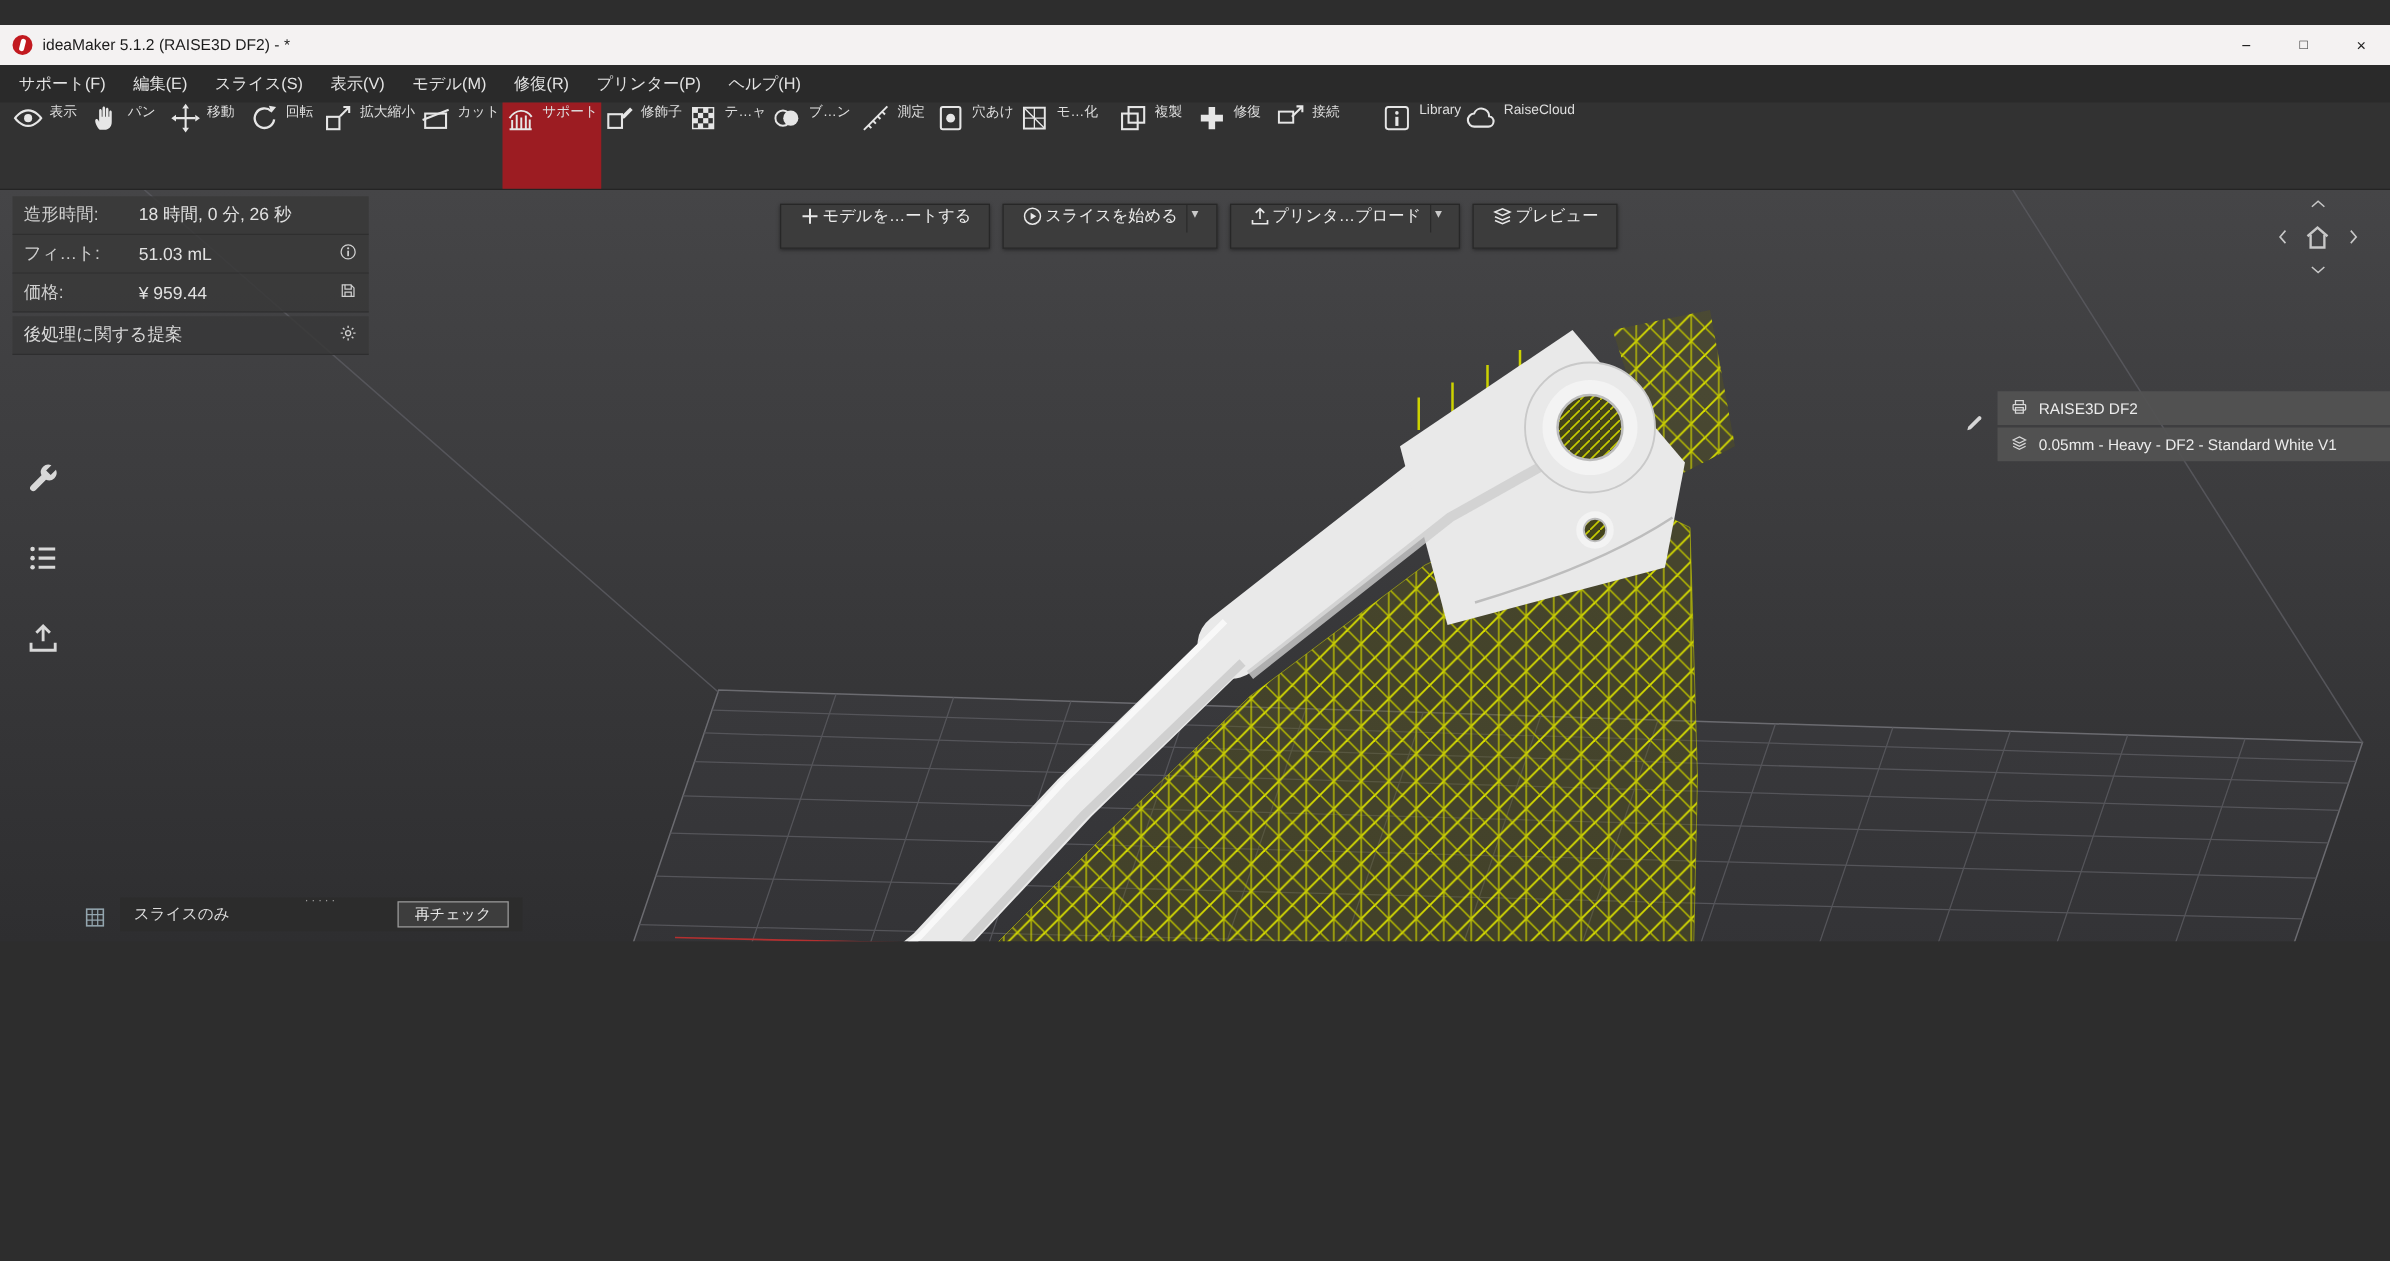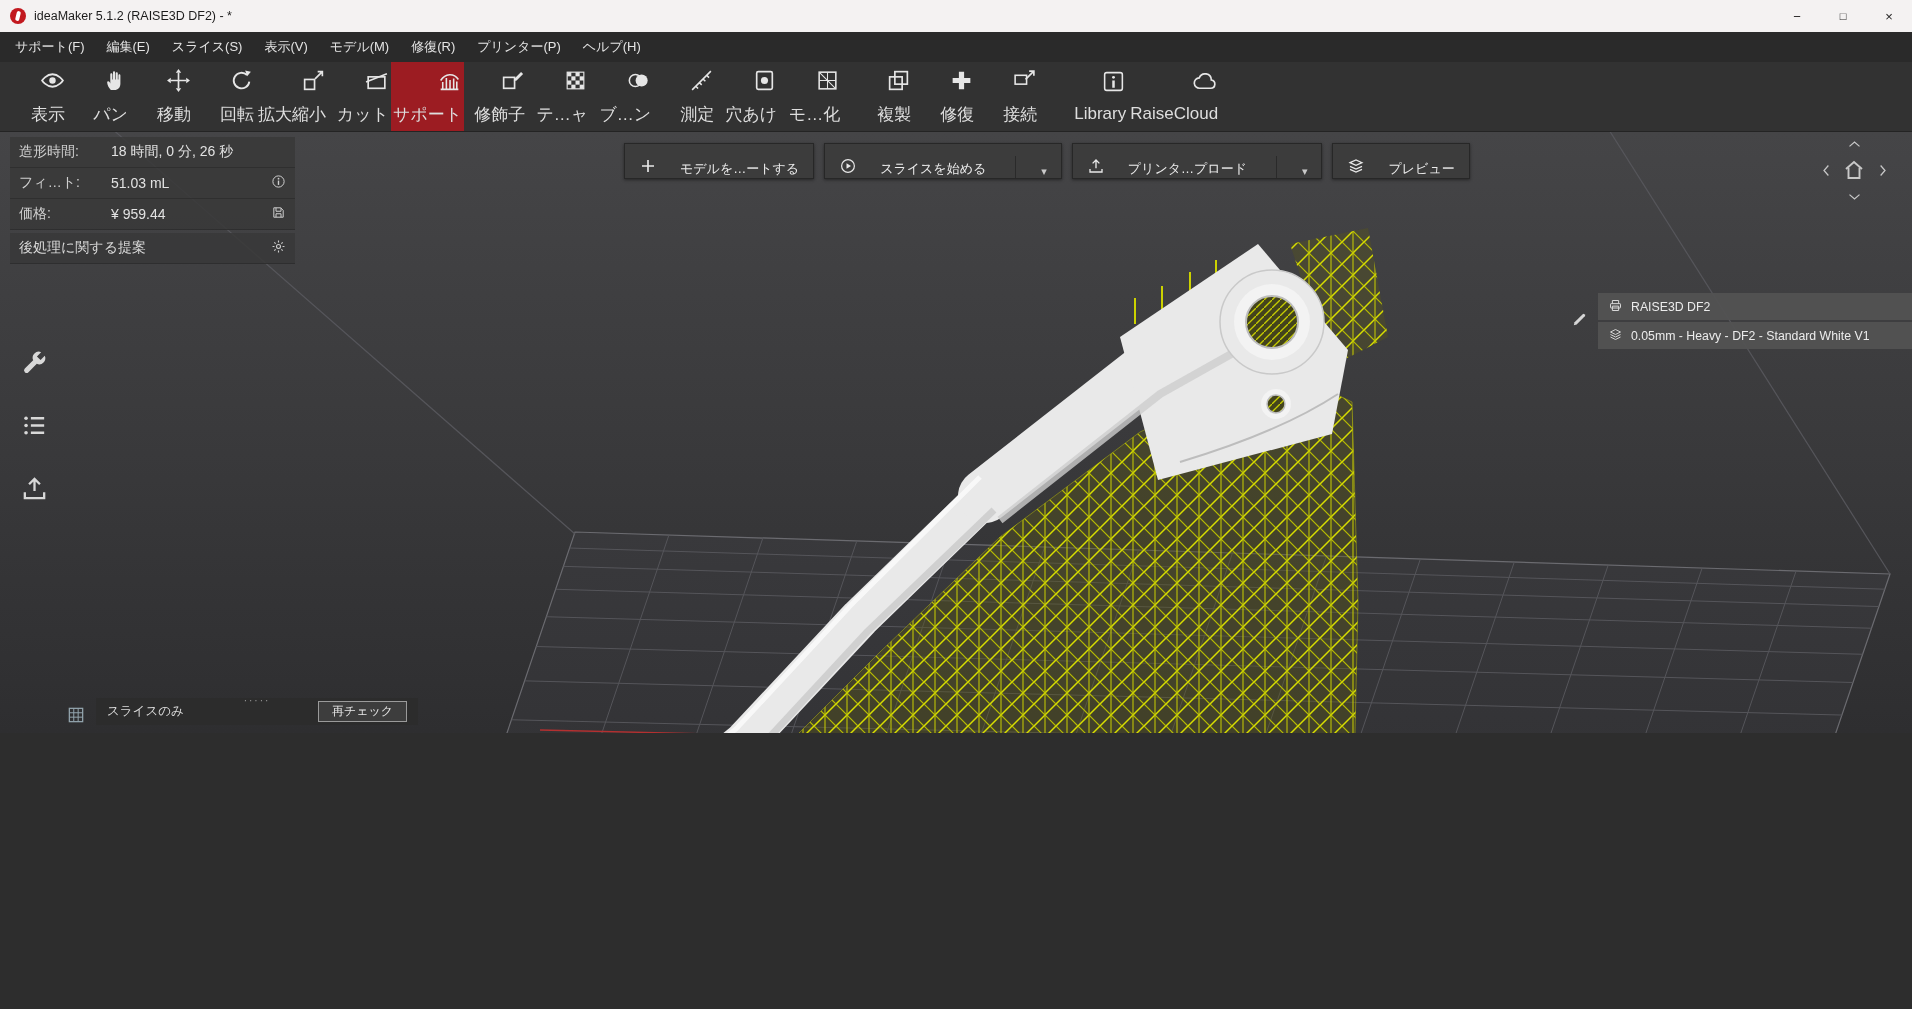--- a/index.html
+++ b/index.html
@@ -1,57 +1,57 @@
 <!DOCTYPE html>
 <html><head>
 <meta charset="utf-8">
 <style>
   * { box-sizing: border-box; margin: 0; padding: 0; }
   html,body { width:1912px; height:1009px; overflow:hidden; background:#2d2d2d;
     font-family:"Liberation Sans","DejaVu Sans",sans-serif; }
-  .window { position:relative; width:1912px; height:733px; display:flex; flex-direction:column; }
+  .window { position:relative; width:1912px; height:733px; display:flex; flex-direction:column;margin-top:20px; }
 
   
   .titlebar { height:32px; background:#f4f2f2; display:flex; align-items:center; justify-content:space-between;
     color:#1c1c1c; font-size:12.5px; flex:0 0 auto; }
   .title-left { display:flex; align-items:center; gap:8px; padding-left:10px; }
   .app-icon { width:16px; height:16px; border-radius:50%; background:#c2191f; position:relative; display:inline-block; }
   .app-icon::after { content:""; position:absolute; left:6px; top:3px; width:4px; height:10px; background:#fff; border-radius:2px; transform:rotate(14deg); }
   .win-controls { display:flex; height:32px; }
   .win-btn { width:46px; height:32px; display:flex; align-items:center; justify-content:center; font-size:13px; color:#222; cursor:default; }
   .win-btn.max { font-size:11px; }
 
   
   .menubar { height:30px; background:#2a2a2a; display:flex; align-items:stretch; color:#e4e4e4; font-size:13px; padding-left:4px; flex:0 0 auto; }
   .menu-item { display:flex; align-items:center; padding:0 11px; }
 
   
   .toolbar { height:70px; background:#323232; border-bottom:1px solid #242424; display:flex; align-items:stretch; padding-left:4px; flex:0 0 auto; }
-  .tool { min-width:63px; padding:0 2px; display:flex; flex-direction:column; align-items:flex-end; justify-content:center; gap:5px; color:#dedede; font-size:17px; white-space:nowrap; }
+  .tool { min-width:63px; padding:0 2px; display:flex; flex-direction:row; align-items:flex-start; justify-content:center; gap:5px; color:#dedede; font-size:11px; white-space:nowrap; }
   .tool svg { width:25px; height:25px; color:#e6e6e6; }
   .tool.active { background:#9c1c22; }
   .tool-gap-sm { width:8px; } .tool-gap { width:26px; }
 
   
   .viewport { position:relative; width:1912px; height:877px; flex:1 1 auto;
     background:linear-gradient(180deg,#454547 0%, #3b3b3d 45%, #2e2e30 100%); overflow:hidden; }
   svg.scene { position:absolute; inset:0; z-index:0; }
 
   
   .stats-panel { position:absolute; left:10px; top:5px; width:285px; z-index:3; font-size:14px; color:#d8d8d8; }
   .stats-row { height:31px; background:rgba(56,56,56,.85); display:flex; align-items:center; padding:0 9px; border-bottom:1px solid rgba(40,40,40,.6); }
   .stats-label { width:92px; color:#cfcfcf; }
   .stats-value { flex:1; color:#e2e2e2; }
   .stats-row svg { width:15px; height:15px; color:#cfcfcf; }
   .stats-row.suggest { margin-top:3px; justify-content:space-between; }
 
   
   .action-bar { position:absolute; left:624px; top:11px; display:flex; gap:10px; z-index:3; }
   .action-btn { height:36px; background:#3c3c3c; border:1px solid #272727; box-shadow:0 1px 3px rgba(0,0,0,.45);
-    display:flex; align-items:flex-end; gap:23px; padding:0 14px; color:#ececec; font-size:13px; white-space:nowrap; }
+    display:flex; align-items:flex-start; gap:1px; padding:0 14px; color:#ececec; font-size:13px; white-space:nowrap; }
   .action-btn svg { width:18px; height:18px; color:#e8e8e8; }
   .btn-sep { width:1px; height:22px; background:#2a2a2a; margin:0 2px 0 6px; }
   .caret { color:#c9c9c9; font-size:11px; }
 
   
   .right-panel { position:absolute; right:0; top:161px; width:352px; display:flex; z-index:3; }
   .rp-pencil { width:38px; display:flex; align-items:center; justify-content:center; }
   .rp-pencil svg { width:17px; height:17px; color:#d6d6d6; }
   .rp-rows { flex:1; display:flex; flex-direction:column; gap:2px; }
   .rp-row { height:27px; background:rgba(82,82,82,.92); display:flex; align-items:center; gap:8px; padding:0 10px; color:#ececec; font-size:12.3px; white-space:nowrap; }

